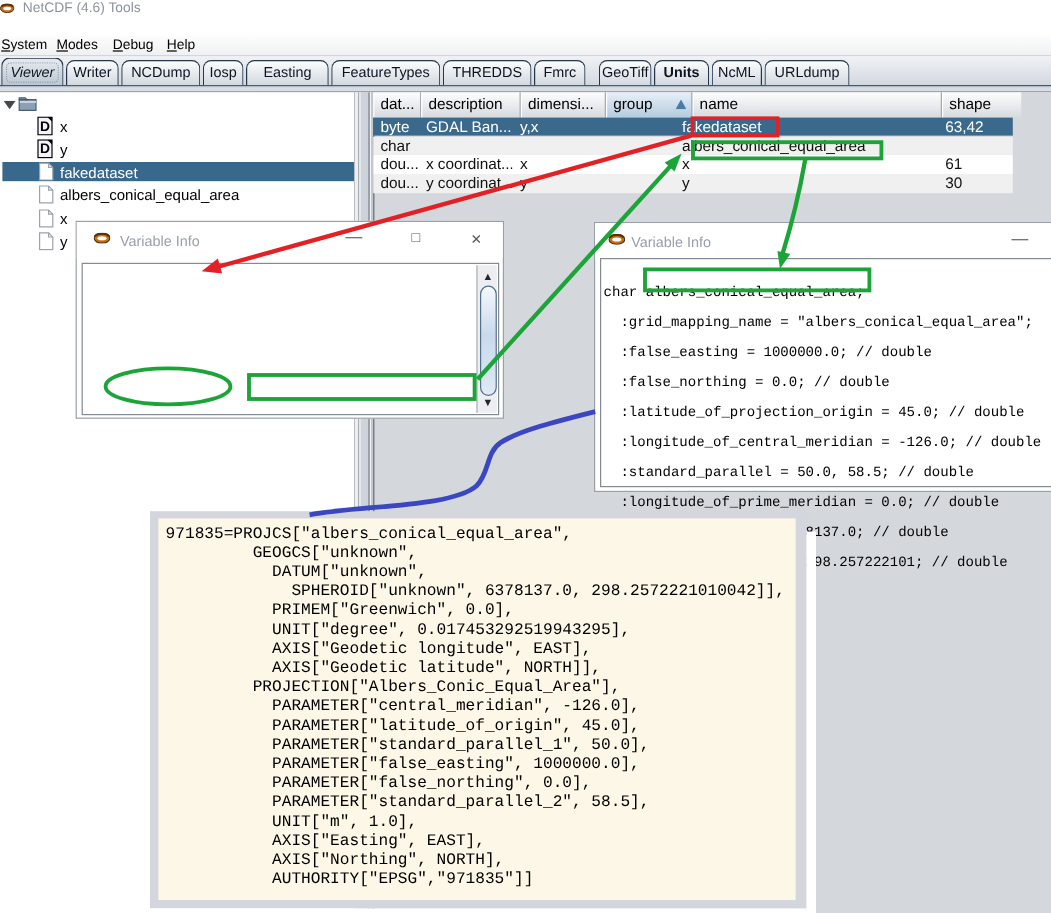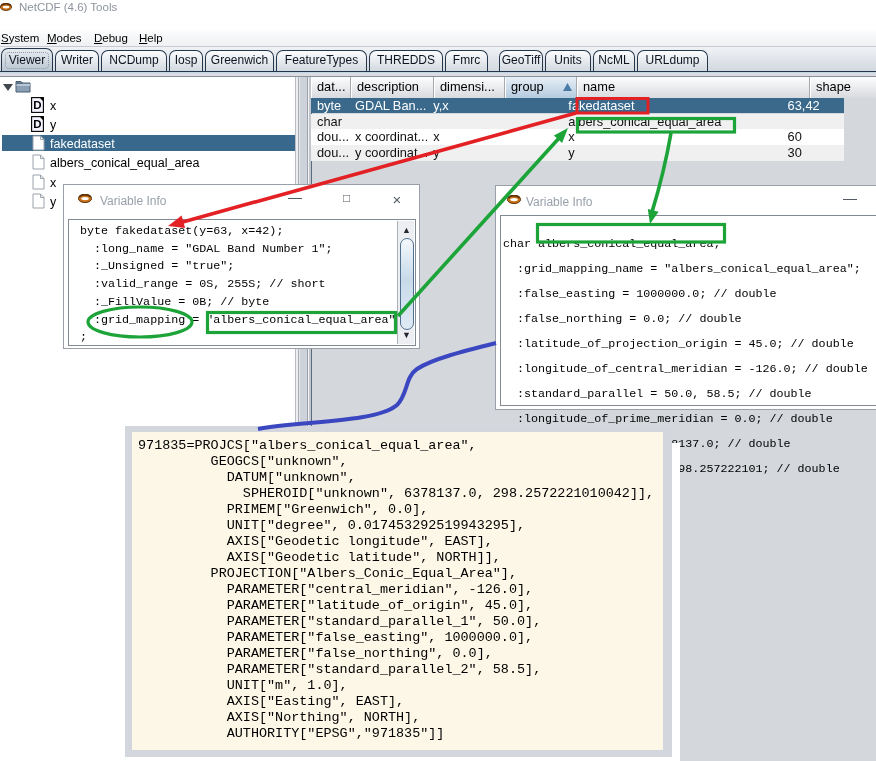--- a/index.html
+++ b/index.html
@@ -97,30 +97,30 @@
   <span class="mi" style="left:47px"><u>M</u>odes</span>
   <span class="mi" style="left:94px"><u>D</u>ebug</span>
   <span class="mi" style="left:139px"><u>H</u>elp</span>
 </div>
 
 <div class="abs" id="tabstrip"></div>
 <div class="abs" id="tabline"></div>
 <div class="abs" id="tabline2"></div>
 <div class="abs" id="gapband"></div>
 <div class="abs" id="topborder"></div>
-<div class="tab sel" style="left:1px;width:52px;">Viewer</div>
+<div class="tab sel" style="left:1px;width:52px;font-style:italic;">Viewer</div>
 <div class="tab" style="left:55px;width:44px;">Writer</div>
 <div class="tab" style="left:101px;width:66px;">NCDump</div>
 <div class="tab" style="left:169px;width:34px;">Iosp</div>
-<div class="tab" style="left:205px;width:69px;">Greenwich</div>
+<div class="tab" style="left:205px;width:69px;">Easting</div>
 <div class="tab" style="left:276px;width:91px;">FeatureTypes</div>
 <div class="tab" style="left:369px;width:74px;">THREDDS</div>
 <div class="tab" style="left:445px;width:43px;">Fmrc</div>
 <div class="tab" style="left:499px;width:44px;">GeoTiff</div>
-<div class="tab" style="left:545px;width:46px;">Units</div>
+<div class="tab" style="left:545px;width:46px;font-weight:bold;">Units</div>
 <div class="tab" style="left:593px;width:42px;">NcML</div>
 <div class="tab" style="left:637px;width:71px;">URLdump</div>
 
 <div class="abs" id="treepanel"></div>
 <div class="abs" id="treescroll"></div>
 <div class="abs" id="tablepanel"></div>
 
 <div class="abs" id="tsel"></div>
 <div class="trow" style="top:77.5px">
   <svg class="abs" style="left:3px;top:6px" width="10" height="7">
@@ -177,21 +177,21 @@
   <span class="lbl" style="left:50px">y</span>
 </div>
 
 <div class="abs" id="thead">
   <div class="hc" style="width:40px">dat...</div>
   <div class="hc" style="width:83px">description</div>
   <div class="hc" style="width:71px">dimensi...</div>
   <div class="hc grp" style="width:72px">group<svg style="position:absolute;right:4px;top:6px" width="9" height="8">
         <polygon points="4.5,0 9,8 0,8" fill="#4a7aa6"></polygon>
       </svg></div>
-  <div class="hc" style="width:233px">name</div>
+  <div class="hc" style="width:208px">name</div>
   <div class="hc" style="width:66px;border-right:none">shape</div>
 </div>
 <div class="trrow" id="r1">
   <div class="c" style="width:40px">byte</div>
   <div class="c" style="width:83px">GDAL Ban...</div>
   <div class="c" style="width:71px">y,x</div>
   <div class="c" style="width:72px"></div>
   <div class="c" style="width:233px">fakedataset</div>
   <div class="c" style="width:66px">63,42</div>
 </div>
@@ -202,21 +202,21 @@
   <div class="c" style="width:72px"></div>
   <div class="c" style="width:233px">albers_conical_equal_area</div>
   <div class="c" style="width:66px"></div>
 </div>
 <div class="trrow" id="r3">
   <div class="c" style="width:40px">dou...</div>
   <div class="c" style="width:83px">x coordinat...</div>
   <div class="c" style="width:71px">x</div>
   <div class="c" style="width:72px"></div>
   <div class="c" style="width:233px">x</div>
-  <div class="c" style="width:66px">60</div>
+  <div class="c" style="width:66px">61</div>
 </div>
 <div class="trrow" id="r4">
   <div class="c" style="width:40px">dou...</div>
   <div class="c" style="width:83px">y coordinat...</div>
   <div class="c" style="width:71px">y</div>
   <div class="c" style="width:72px"></div>
   <div class="c" style="width:233px">y</div>
   <div class="c" style="width:66px">30</div>
 </div>
 
@@ -226,27 +226,20 @@
       <ellipse cx="7" cy="4.5" rx="6.6" ry="4.1" fill="#c96f15" stroke="#4e2a05" stroke-width="0.9"></ellipse>
       <path d="M1.2 3 A6.2 3.6 0 0 1 12.8 3" fill="none" stroke="#58300a" stroke-width="1.8"></path>
       <ellipse cx="7" cy="4.6" rx="3.8" ry="1.7" fill="#ffffff"></ellipse>
     </svg>
     <span class="wname">Variable Info</span>
     <span class="wbtn" style="left:224px;top:4px">—</span>
     <span class="wbtn" style="left:279px;font-size:12px">□</span>
     <span class="wbtn" style="left:328.5px;font-size:15px">×</span>
   </div>
   <div class="wcontent">
-    <pre>byte fakedataset(y=63, x=42);
-  :long_name = "GDAL Band Number 1";
-  :_Unsigned = "true";
-  :valid_range = 0S, 255S; // short
-  :_FillValue = 0B; // byte
-  :grid_mapping = "albers_conical_equal_area"
-;</pre>
     <div id="sbL">
       <div class="sarr" style="top:1px">▲</div>
       <div id="sthumb"></div>
       <div class="sarr" style="bottom:1px">▼</div>
     </div>
   </div>
 </div>
 
 <div class="win" id="winR">
   <div class="wtitle">

